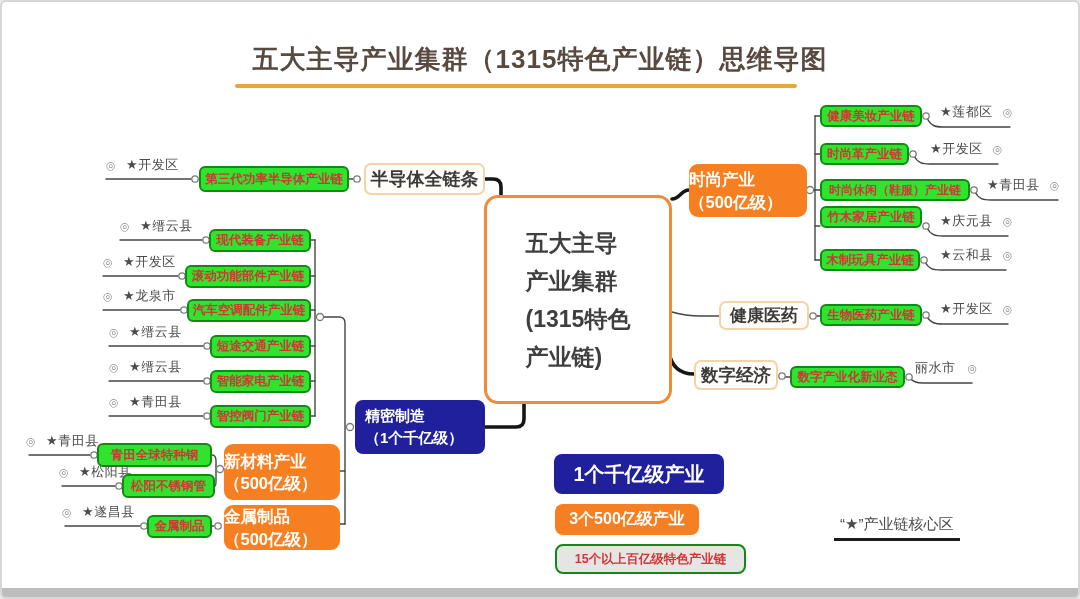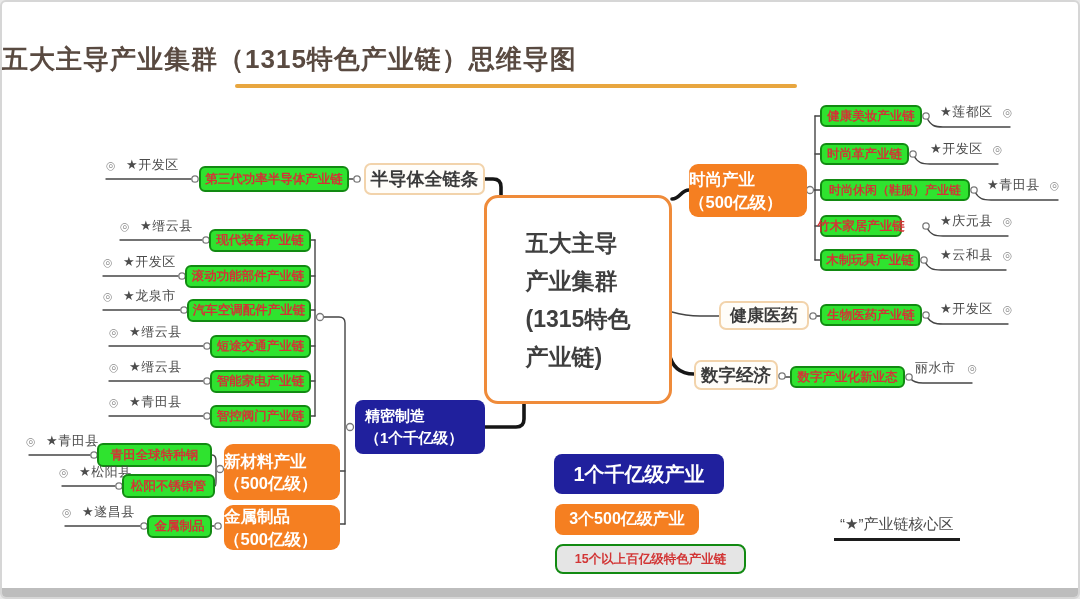--- a/index.html
+++ b/index.html
@@ -8,21 +8,21 @@
     background:#ffffff;border:2px solid #d6d6d6;border-radius:6px;
     box-sizing:border-box;overflow:hidden;
     font-family:"Liberation Sans","DejaVu Sans",sans-serif;
   }
   .bottom-strip{position:absolute;left:0;right:0;bottom:0;height:9px;background:#bdbdbd;}
   svg.wires{position:absolute;left:0;top:0;pointer-events:none;}
   .tk{fill:none;stroke:#161616;stroke-width:3.6;stroke-linecap:round;stroke-linejoin:round;}
   .tn{fill:none;stroke:#454545;stroke-width:1.4;stroke-linecap:round;stroke-linejoin:round;}
   .nd{fill:#ffffff;stroke:#7a7a7a;stroke-width:1.3;}
 
-  .page-title{position:absolute;left:0;right:0;top:40px;text-align:left;
+  .page-title{position:absolute;left:0;right:0;top:40px;text-align:center;
     font-size:26px;font-weight:bold;color:#594a41;letter-spacing:1px;}
   .title-underline{position:absolute;left:233px;top:82px;width:562px;height:4px;
     background:#e8a63f;border-radius:2px;}
 
   .center-box{position:absolute;left:482px;top:193px;width:188px;height:209px;
     box-sizing:border-box;background:#ffffff;border:3.5px solid #ef8b3a;border-radius:14px;
     color:#3f3f3f;font-size:23px;font-weight:bold;line-height:38px;text-align:left;
     display:flex;align-items:center;justify-content:center;white-space:pre-line;}
 
   .gbox{position:absolute;box-sizing:border-box;background:#2fe32f;border:2px solid #128a12;
@@ -225,21 +225,21 @@
     <span>★开发区</span>
     <span class="mk">◎</span>
   </div>
 
   <div class="gbox" style="left:818px;top:177px;width:150px;height:22px;font-size:12px;">时尚休闲（鞋服）产业链</div>
   <div class="rlabel" style="left:985px;top:174px;">
     <span>★青田县</span>
     <span class="mk">◎</span>
   </div>
 
-  <div class="gbox" style="left:818px;top:213px;width:82px;height:22px;">竹木家居产业链</div>
+  <div class="gbox" style="left:818px;top:204px;width:102px;height:22px;">竹木家居产业链</div>
   <div class="rlabel" style="left:938px;top:210px;">
     <span>★庆元县</span>
     <span class="mk">◎</span>
   </div>
 
   <div class="gbox" style="left:818px;top:247px;width:100px;height:22px;">木制玩具产业链</div>
   <div class="rlabel" style="left:938px;top:244px;">
     <span>★云和县</span>
     <span class="mk">◎</span>
   </div>

